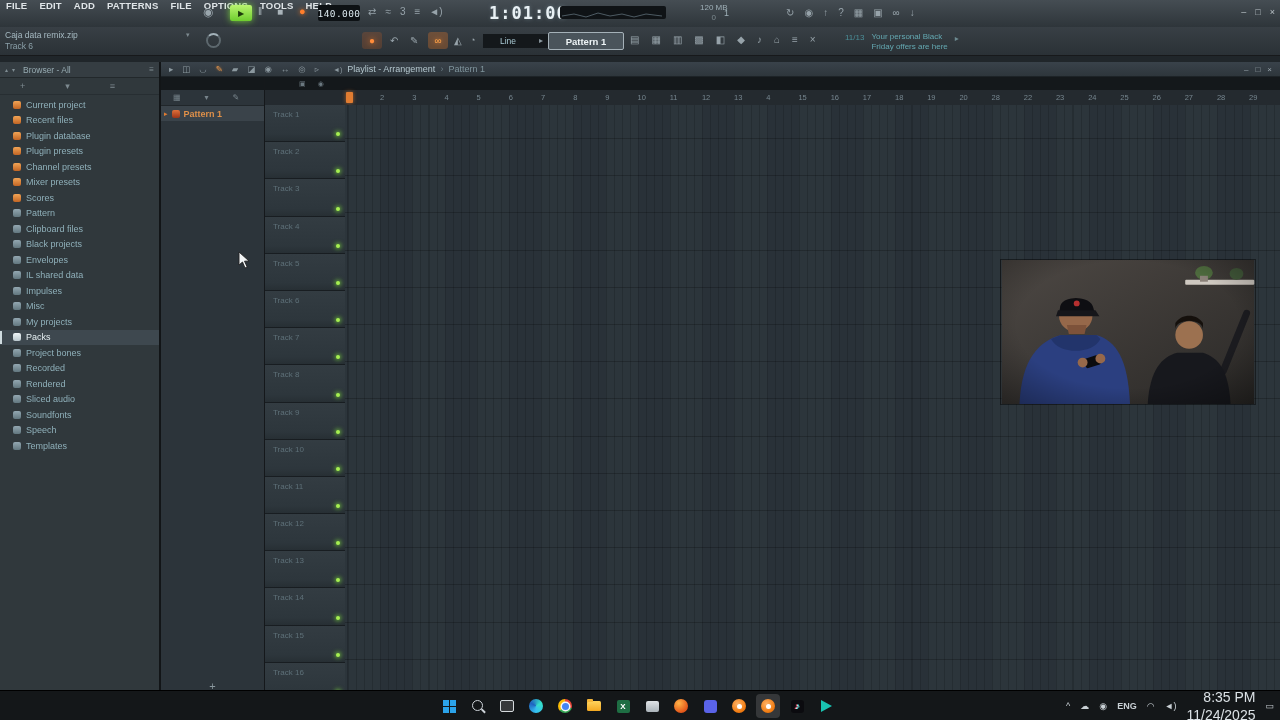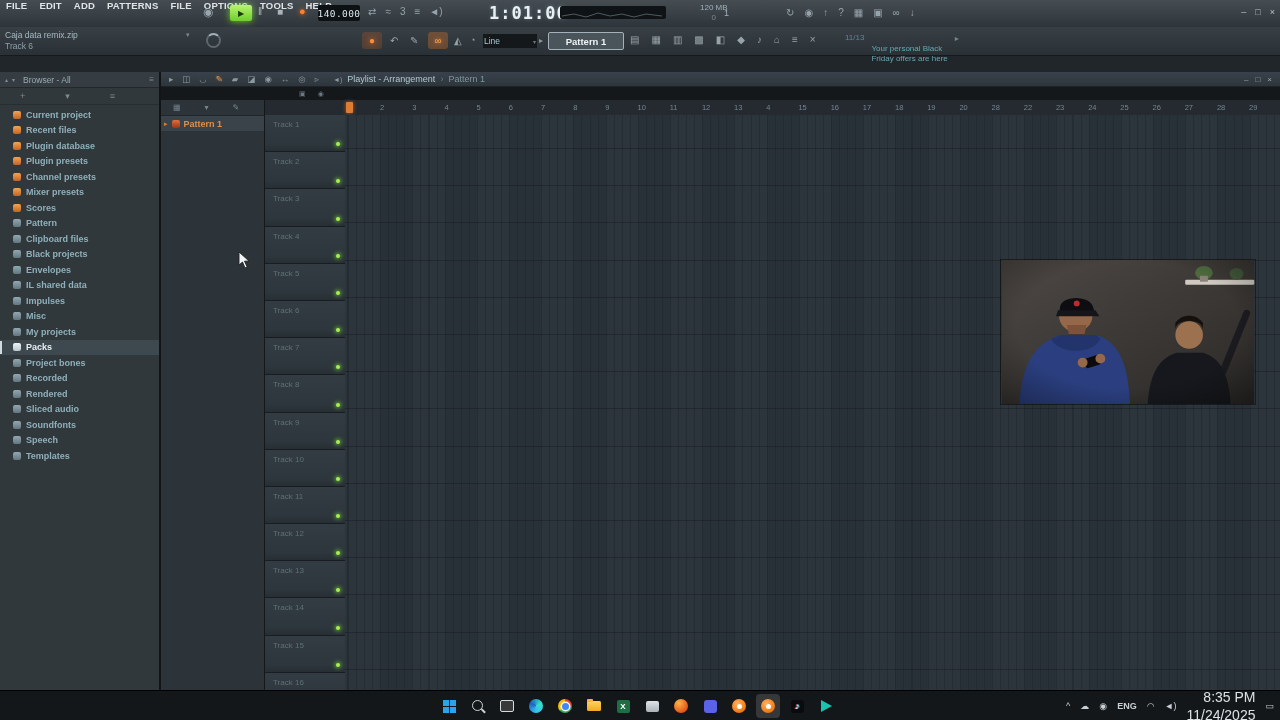--- a/index.html
+++ b/index.html
@@ -49,49 +49,49 @@
             display:flex;align-items:center;justify-content:center;color:#ff8c3a;font-size:10px;
             text-shadow:0 0 6px rgba(255,130,40,.95);}
   #undo-icon{left:390px;top:8px;color:#97a3aa;font-size:10px;}
   #edit-icon{left:410px;top:8px;color:#97a3aa;font-size:10px;}
   #link-btn{left:428px;top:5px;width:20px;height:17px;border-radius:3px;background:rgba(255,130,40,.28);
             display:flex;align-items:center;justify-content:center;color:#ffa348;font-size:10px;
             text-shadow:0 0 5px rgba(255,150,60,.9);}
   #metronome-icon{left:454px;top:8px;color:#97a3aa;font-size:10px;}
   #wait-icon{left:470px;top:8px;color:#97a3aa;font-size:9px;}
   #snap-box{left:483px;top:7px;width:52px;height:14px;background:#14181b;border-radius:0;
-            display:flex;align-items:center;padding:0 1px;justify-content:space-between;}
+            display:flex;align-items:center;padding:0 17px;justify-content:space-between;}
   #snap-box .lbl{font-size:8.5px;color:#a8c8d2;}
   #snap-box .arr{font-size:6px;color:#6d7a80;}
   #snap-next{left:539px;top:9px;color:#8b989f;font-size:8px;}
   #pattern-box{left:548px;top:5px;width:74px;height:16px;background:#4a545b;border:1px solid #a5b1b8;
                border-radius:2px;display:flex;align-items:center;justify-content:center;
                font-size:9.5px;font-weight:bold;color:#eef4f6;}
   #tb2-right-icons{left:630px;top:7px;gap:12px;}
   #notif{left:845px;top:5px;gap:7px;align-items:flex-start;justify-content:flex-end;}
   #notif .badge{font-size:8px;color:#4b8e98;margin-top:1px;}
-  #notif .lines{line-height:1.25;margin-top:12px;}
+  #notif .lines{line-height:1.25;}
   #notif .l1,#notif .l2{font-size:8px;color:#64a8b1;white-space:nowrap;}
   #notif .arr{font-size:8px;color:#6d8a90;margin-top:2px;}
 
   
-  #main{left:0;top:72px;width:1280px;height:635px;background:#262d31;}
+  #main{left:0;top:62px;width:1280px;height:635px;background:#262d31;}
 
   
   #browser{left:0;top:0;width:159px;height:635px;background:#30383c;border-right:2px solid #121517;}
   #browser-header{height:15px;display:flex;align-items:center;gap:4px;padding:0 5px;
                   background:#353d42;border-bottom:1px solid #22282b;}
   #browser-header .arr{font-size:6px;color:#7e8b92;}
   #browser-title{font-size:8.5px;color:#97abb2;flex:1;padding-left:4px;white-space:nowrap;}
   #browser-header .hic{font-size:8px;color:#7e8b92;}
   #browser-sub{height:16px;display:flex;align-items:center;gap:40px;padding-left:20px;
                border-bottom:1px solid #272e32;}
   #browser-sub .sic{font-size:9px;color:#7d8a90;}
   #browser-list{padding-top:2px;}
-  .b-item{height:15.5px;display:flex;align-items:center;gap:5px;padding-left:13px;position:relative;box-sizing:border-box;font-weight:bold;}
+  .b-item{height:15.5px;display:flex;align-items:center;gap:5px;padding-left:13px;position:relative;box-sizing:border-box;}
   .b-ico{width:8px;height:8px;border-radius:2px;flex:none;}
   .b-item.special .b-ico{background:linear-gradient(180deg,#f2a455,#c26524);}
   .b-item.folder .b-ico{background:linear-gradient(180deg,#93a7b1,#62777f);}
   .b-label{font-size:9px;color:#8fb0ba;white-space:nowrap;}
   .b-item.selected{background:#3e484f;}
   .b-item.selected::before{content:"";position:absolute;left:0;top:1px;bottom:1px;width:2px;background:#cfdbdf;}
   .b-item.selected .b-label{color:#e4eef1;}
   .b-item.selected .b-ico{background:linear-gradient(180deg,#eef4f6,#b9c7cd);}
 
   

